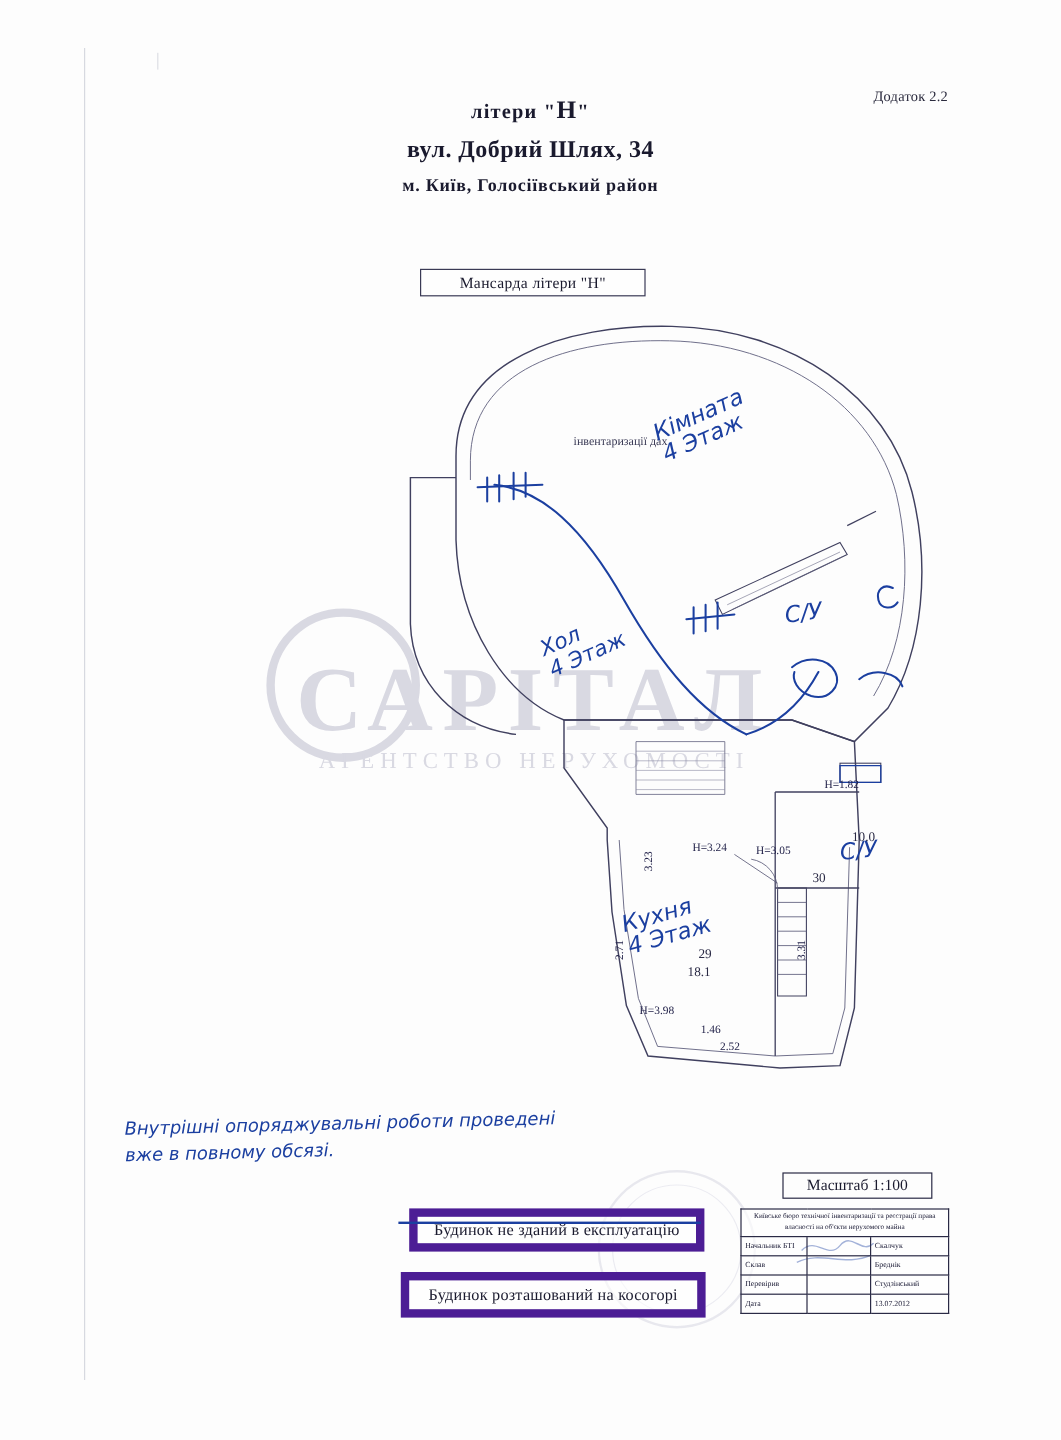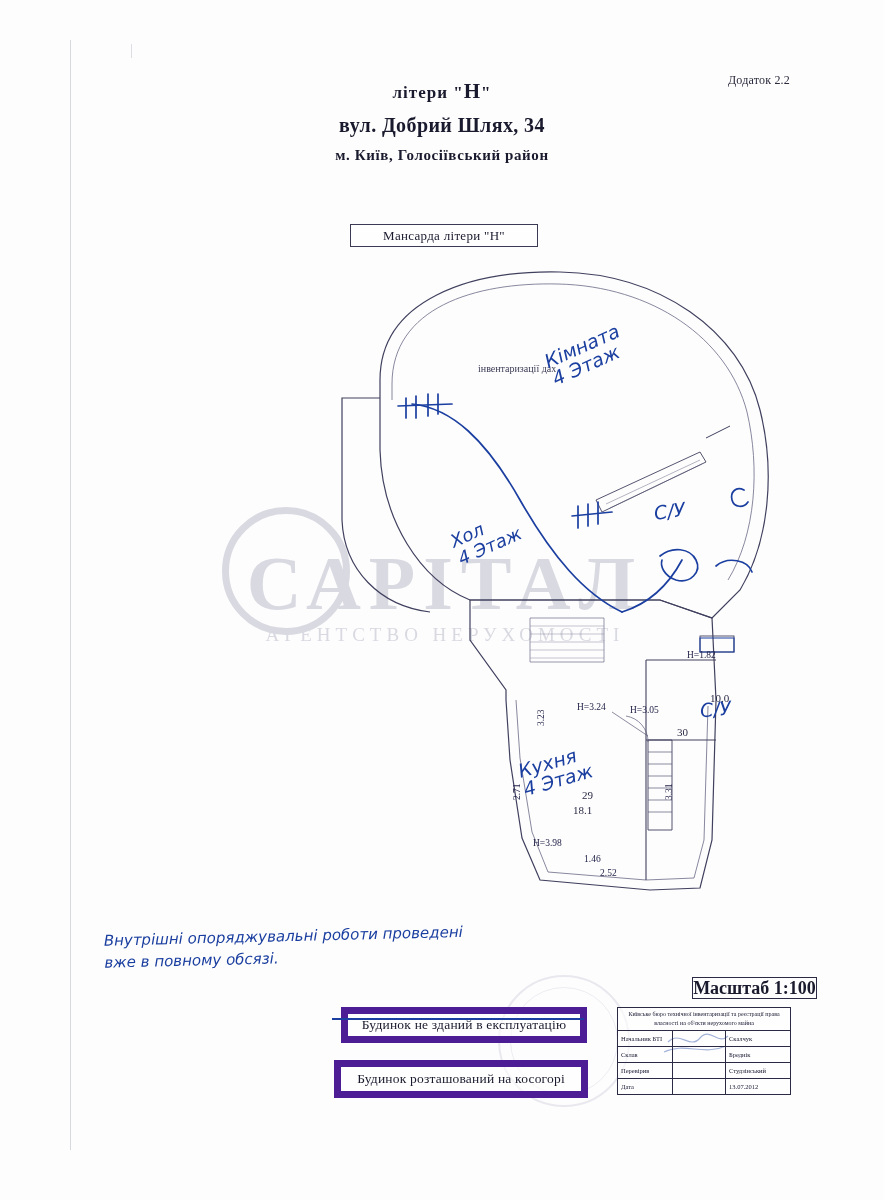--- a/index.html
+++ b/index.html
@@ -189,30 +189,29 @@
     background: #1b3fa0;
   }
   #note-hillside {
     left: 334px;
     top: 1060px;
     width: 240px;
     height: 24px;
   }
   .scale-box {
     position: absolute;
-    left: 692px;
+    left: 652px;
     top: 977px;
     width: 123px;
     height: 20px;
     border: 1px solid #2a2a45;
-    font-size: 18px;
+    font-size: 13px;
     display: flex;
     align-items: center;
     justify-content: center;
-    font-weight: bold;
   }
   .sign-table {
     position: absolute;
     left: 617px;
     top: 1007px;
     width: 174px;
     border: 1px solid #2a2a45;
     border-collapse: collapse;
     font-size: 6.5px;
     background: rgba(255,255,255,.6);

